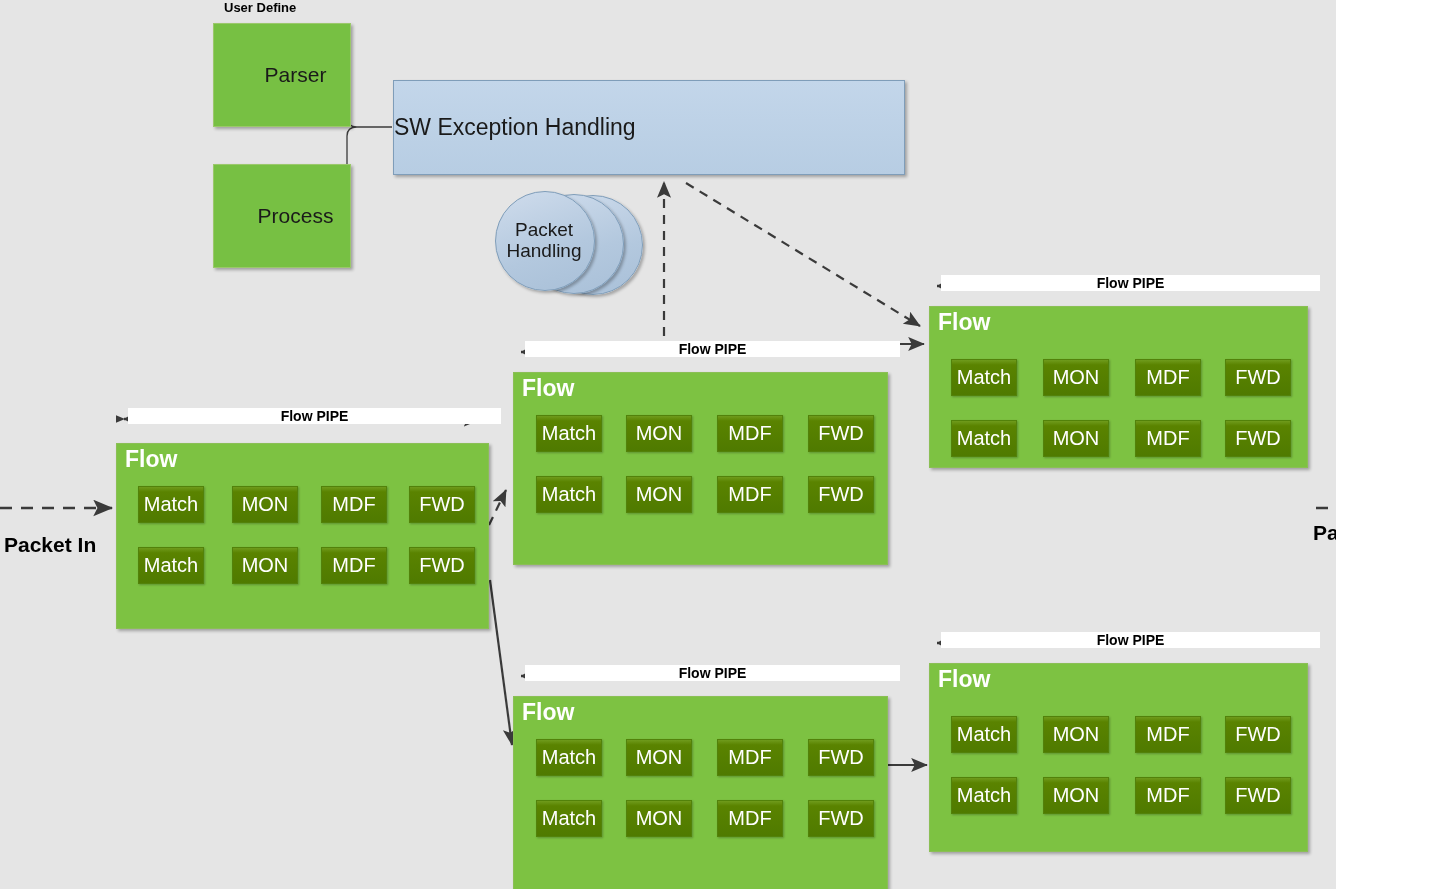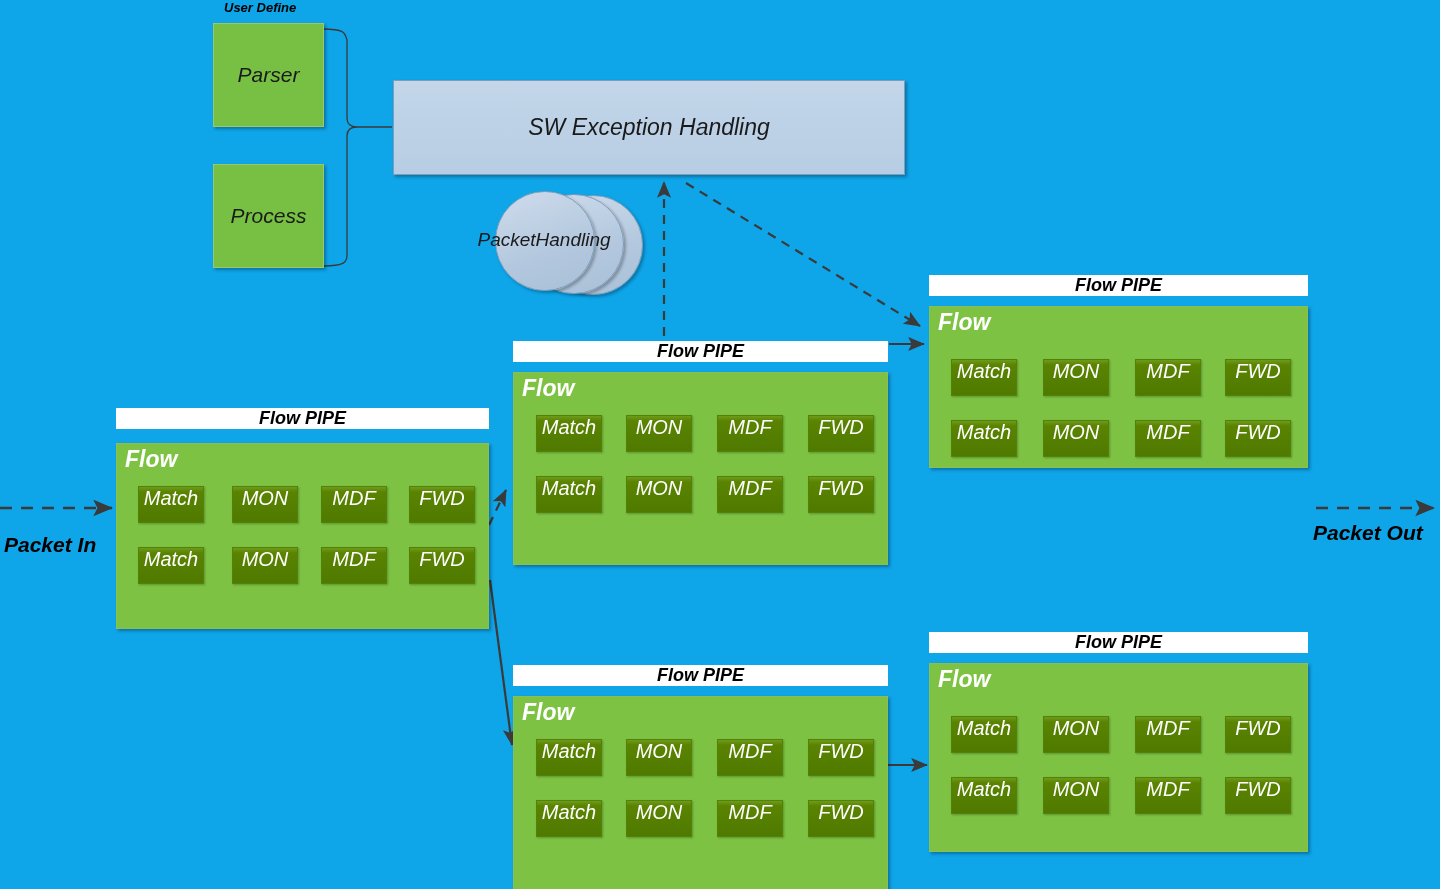--- a/index.html
+++ b/index.html
@@ -5,25 +5,24 @@
   html, body {
     margin: 0;
     padding: 0;
     background: #ffffff;
   }
   body {
     font-family: "Liberation Sans", sans-serif;
   }
   #stage {
     position: relative;
-    width: 1440px;
+    width: 1336px;
     height: 889px;
-    background: #0ea5e9;
+    background: #e5e5e5;
     overflow: hidden;
-    font-style: italic;
   }
   #wires {
     position: absolute;
     left: 0; top: 0;
     width: 1440px;
     height: 889px;
     pointer-events: none;
   }
 
   
@@ -31,74 +30,74 @@
     position: absolute;
     background: #77C043;
     border: 1px solid #9BC86B;
     box-shadow: 2px 2px 3px rgba(0,0,0,0.30);
     display: flex;
     align-items: center;
     justify-content: center;
     color: #1a1a1a;
     font-size: 21px;
     font-family: "Liberation Sans", sans-serif;
+    padding-left: 27px;
   }
   .user-define-label {
     position: absolute;
     font-size: 13px;
     font-weight: bold;
     color: #000000;
     font-family: "Liberation Sans", sans-serif;
     white-space: nowrap;
   }
 
   .sw-box {
     position: absolute;
     background: linear-gradient(180deg,#c3d6ea 0%, #b7cde3 100%);
     border: 1px solid #7f9db9;
     box-shadow: 2px 2px 3px rgba(0,0,0,0.30);
     display: flex;
     align-items: center;
-    justify-content: center;
     font-size: 23px;
     color: #1a1a1a;
   }
 
   
   .pp-wrap { position: absolute; }
   .pp-circle {
     position: absolute;
     width: 98px; height: 98px;
     border-radius: 50%;
     background: linear-gradient(160deg,#cfdcec 0%, #b3c8de 60%, #a9c0d8 100%);
     border: 1px solid #7f9db9;
     box-shadow: 2px 2px 3px rgba(0,0,0,0.28);
   }
   .pp-text {
     position: absolute;
     left: 0; top: 0;
     width: 98px; height: 98px;
     display: flex;
-    flex-direction: row;
+    flex-direction: column;
     align-items: center;
     justify-content: center;
     font-size: 19px;
     color: #1a1a1a;
     line-height: 1.12;
   }
 
   
   .pipe-group { position: absolute; }
   .pipe-label {
     position: absolute;
     top: -2px;
-    left: 0;
+    left: 12px;
     width: 100%;
     text-align: center;
-    font-size: 18px;
+    font-size: 14px;
     font-weight: bold;
     color: #000000;
     background: #ffffff;
     z-index: 3;
     pointer-events: none;
   }
   .pipe-label span { background:#ffffff; padding: 0 4px; }
   .pipe-arrow-svg { position: absolute; left: 0; top: 0; }
 
   .flow-box {
@@ -113,20 +112,21 @@
     top: 2px;
     font-size: 23px;
     font-weight: bold;
     color: #ffffff;
   }
   .cell {
     position: absolute;
     background: linear-gradient(180deg,#6f9b1c 0%, #5a8300 14%, #4f7a00 100%);
     border: 1px solid #52820a;
     display: flex;
+    align-items: center;
     justify-content: center;
     color: #ffffff;
     font-size: 20px;
     box-shadow: 1px 1px 2px rgba(0,0,0,0.25);
   }
 
   
   .io-label {
     position: absolute;
     font-size: 21px;

